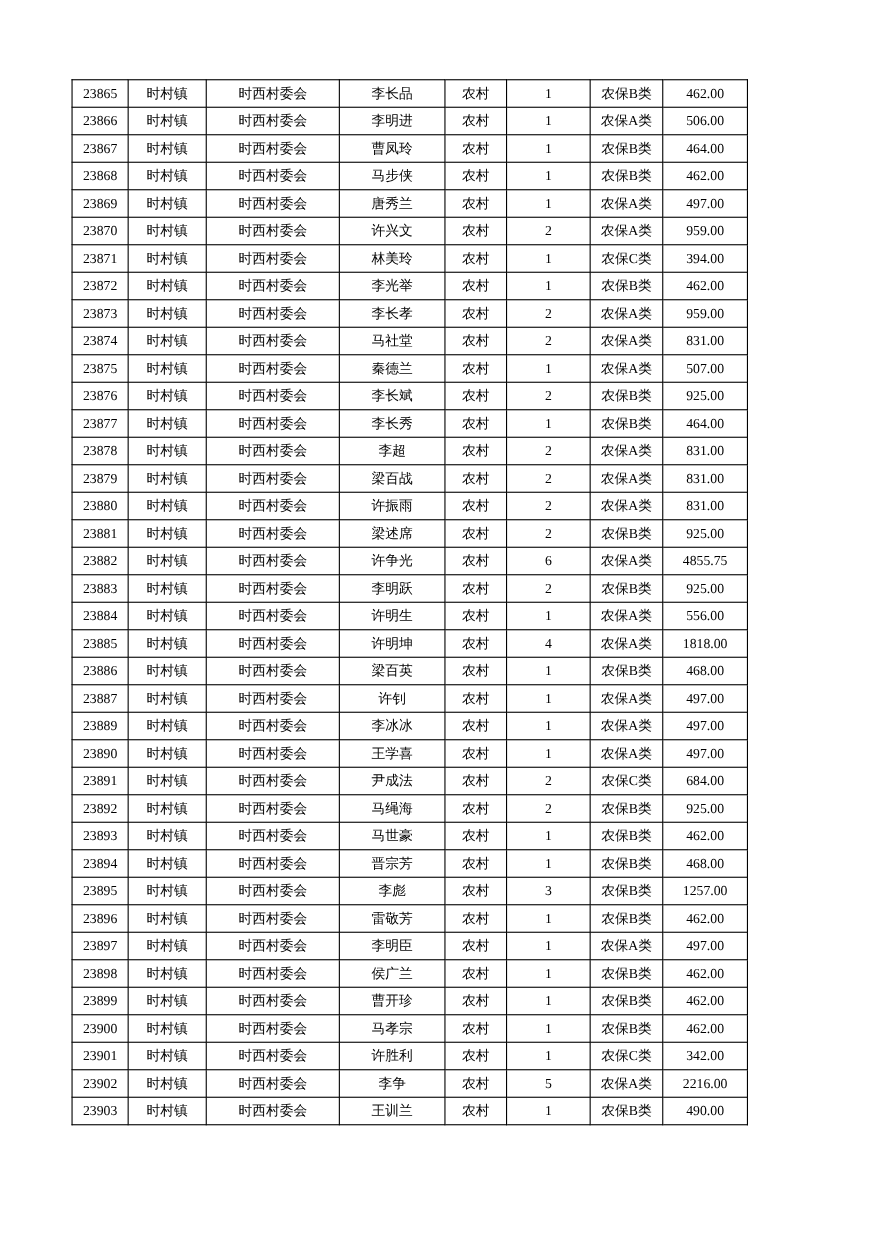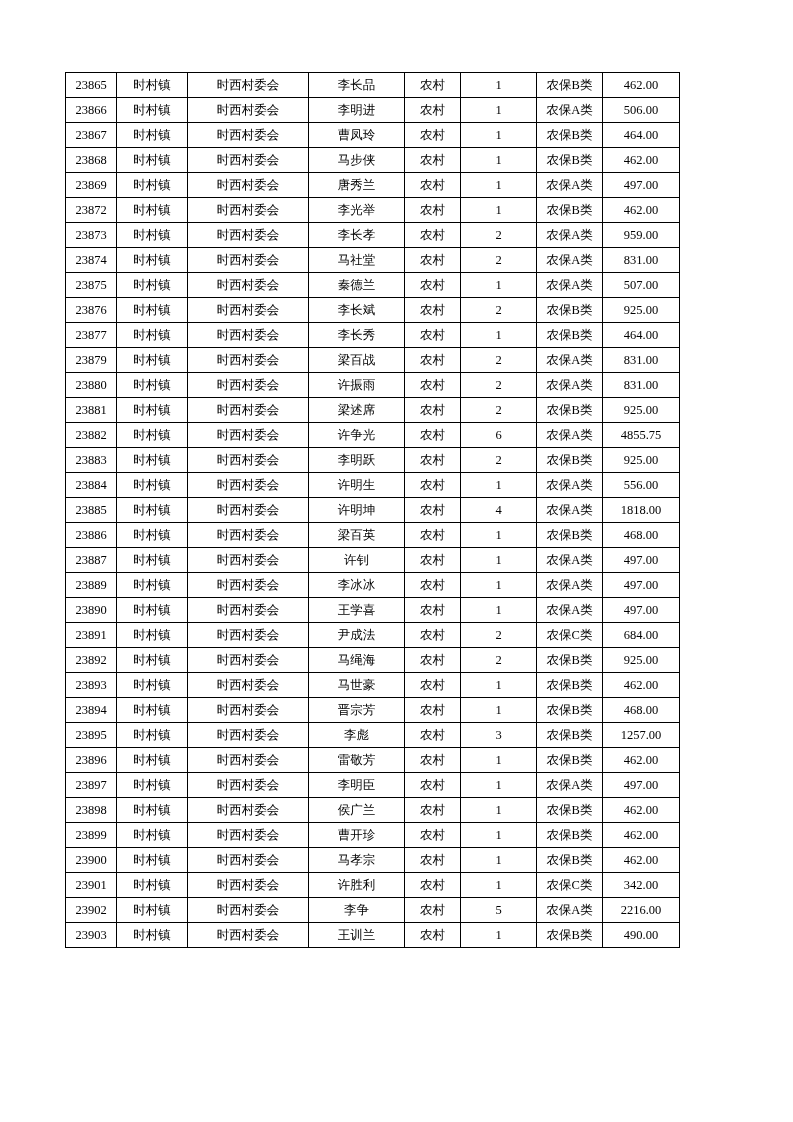--- a/index.html
+++ b/index.html
@@ -96,20 +96,40 @@
           <td class="col-id">23869</td>
           <td class="col-town">时村镇</td>
           <td class="col-village">时西村委会</td>
           <td class="col-name">唐秀兰</td>
           <td class="col-type">农村</td>
           <td class="col-count">1</td>
           <td class="col-insurance">农保A类</td>
           <td class="col-amount">497.00</td>
         </tr>
         <tr>
+          <td class="col-id">23870</td>
+          <td class="col-town">时村镇</td>
+          <td class="col-village">时西村委会</td>
+          <td class="col-name">许兴文</td>
+          <td class="col-type">农村</td>
+          <td class="col-count">2</td>
+          <td class="col-insurance">农保A类</td>
+          <td class="col-amount">959.00</td>
+        </tr>
+        <tr>
+          <td class="col-id">23871</td>
+          <td class="col-town">时村镇</td>
+          <td class="col-village">时西村委会</td>
+          <td class="col-name">林美玲</td>
+          <td class="col-type">农村</td>
+          <td class="col-count">1</td>
+          <td class="col-insurance">农保C类</td>
+          <td class="col-amount">394.00</td>
+        </tr>
+        <tr>
           <td class="col-id">23872</td>
           <td class="col-town">时村镇</td>
           <td class="col-village">时西村委会</td>
           <td class="col-name">李光举</td>
           <td class="col-type">农村</td>
           <td class="col-count">1</td>
           <td class="col-insurance">农保B类</td>
           <td class="col-amount">462.00</td>
         </tr>
         <tr>
@@ -154,20 +174,30 @@
         </tr>
         <tr>
           <td class="col-id">23877</td>
           <td class="col-town">时村镇</td>
           <td class="col-village">时西村委会</td>
           <td class="col-name">李长秀</td>
           <td class="col-type">农村</td>
           <td class="col-count">1</td>
           <td class="col-insurance">农保B类</td>
           <td class="col-amount">464.00</td>
+        </tr>
+        <tr>
+          <td class="col-id">23878</td>
+          <td class="col-town">时村镇</td>
+          <td class="col-village">时西村委会</td>
+          <td class="col-name">李超</td>
+          <td class="col-type">农村</td>
+          <td class="col-count">2</td>
+          <td class="col-insurance">农保A类</td>
+          <td class="col-amount">831.00</td>
         </tr>
         <tr>
           <td class="col-id">23879</td>
           <td class="col-town">时村镇</td>
           <td class="col-village">时西村委会</td>
           <td class="col-name">梁百战</td>
           <td class="col-type">农村</td>
           <td class="col-count">2</td>
           <td class="col-insurance">农保A类</td>
           <td class="col-amount">831.00</td>

